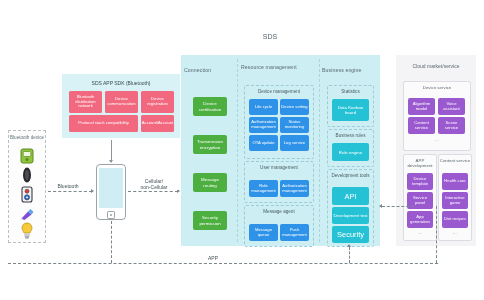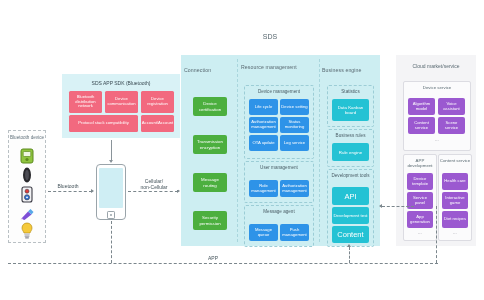--- a/index.html
+++ b/index.html
@@ -207,21 +207,21 @@
 
     <div class="group" style="left:146px;top:74px;width:45px;height:36px;">
       <div class="ghdr">Business rules</div>
       <div class="tealbox" style="left:4px;top:13px;width:37px;height:18px;">Rule engine</div>
     </div>
 
     <div class="group" style="left:146px;top:114px;width:45px;height:76px;">
       <div class="ghdr">Development tools</div>
       <div class="tealbox big" style="left:4px;top:17px;width:37px;height:18px;">API</div>
       <div class="tealbox" style="left:4px;top:37px;width:37px;height:17px;">Development test</div>
-      <div class="tealbox big" style="left:4px;top:56px;width:37px;height:17px;">Content</div>
+      <div class="tealbox big" style="left:4px;top:56px;width:37px;height:17px;">Security</div>
     </div>
   </div>
 
   <div class="abs" id="cloud">
     <div class="title">Cloud market/service</div>
 
     <div class="cgroup" style="left:7px;top:26px;width:66px;height:68px;">
       <div class="ghdr">Device service</div>
       <div class="purplebox" style="left:4px;top:16px;width:27px;height:17px;">Algorithm model</div>
       <div class="purplebox" style="left:34px;top:16px;width:27px;height:17px;">Voice assistant</div>

